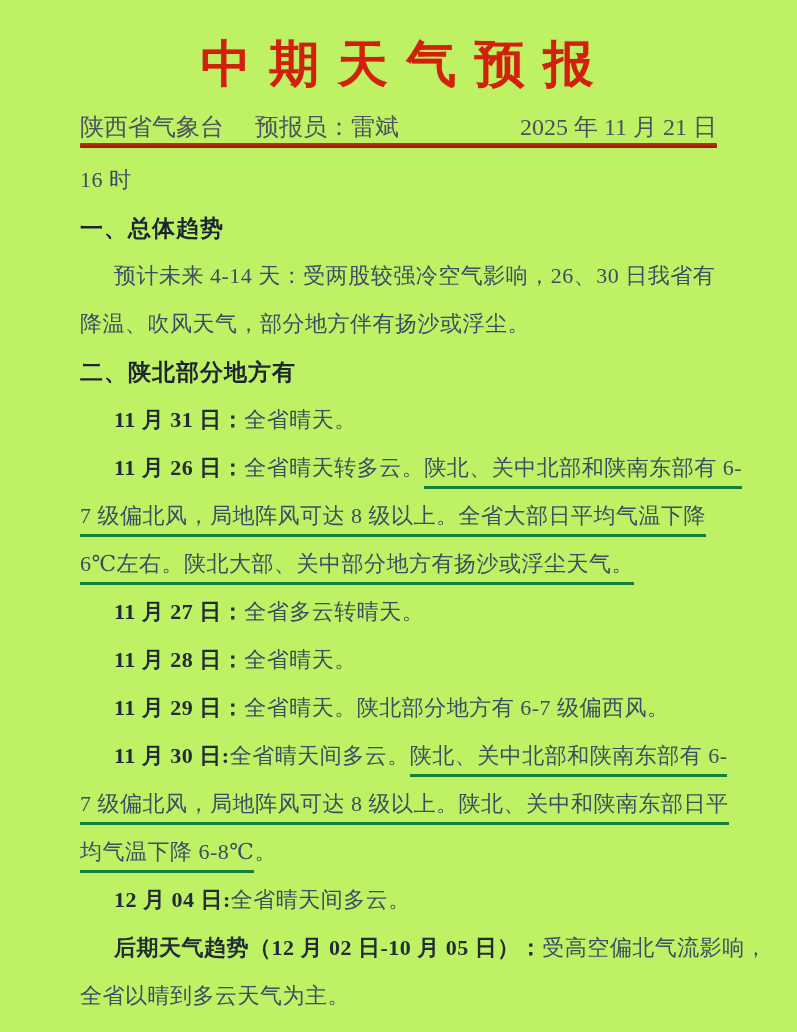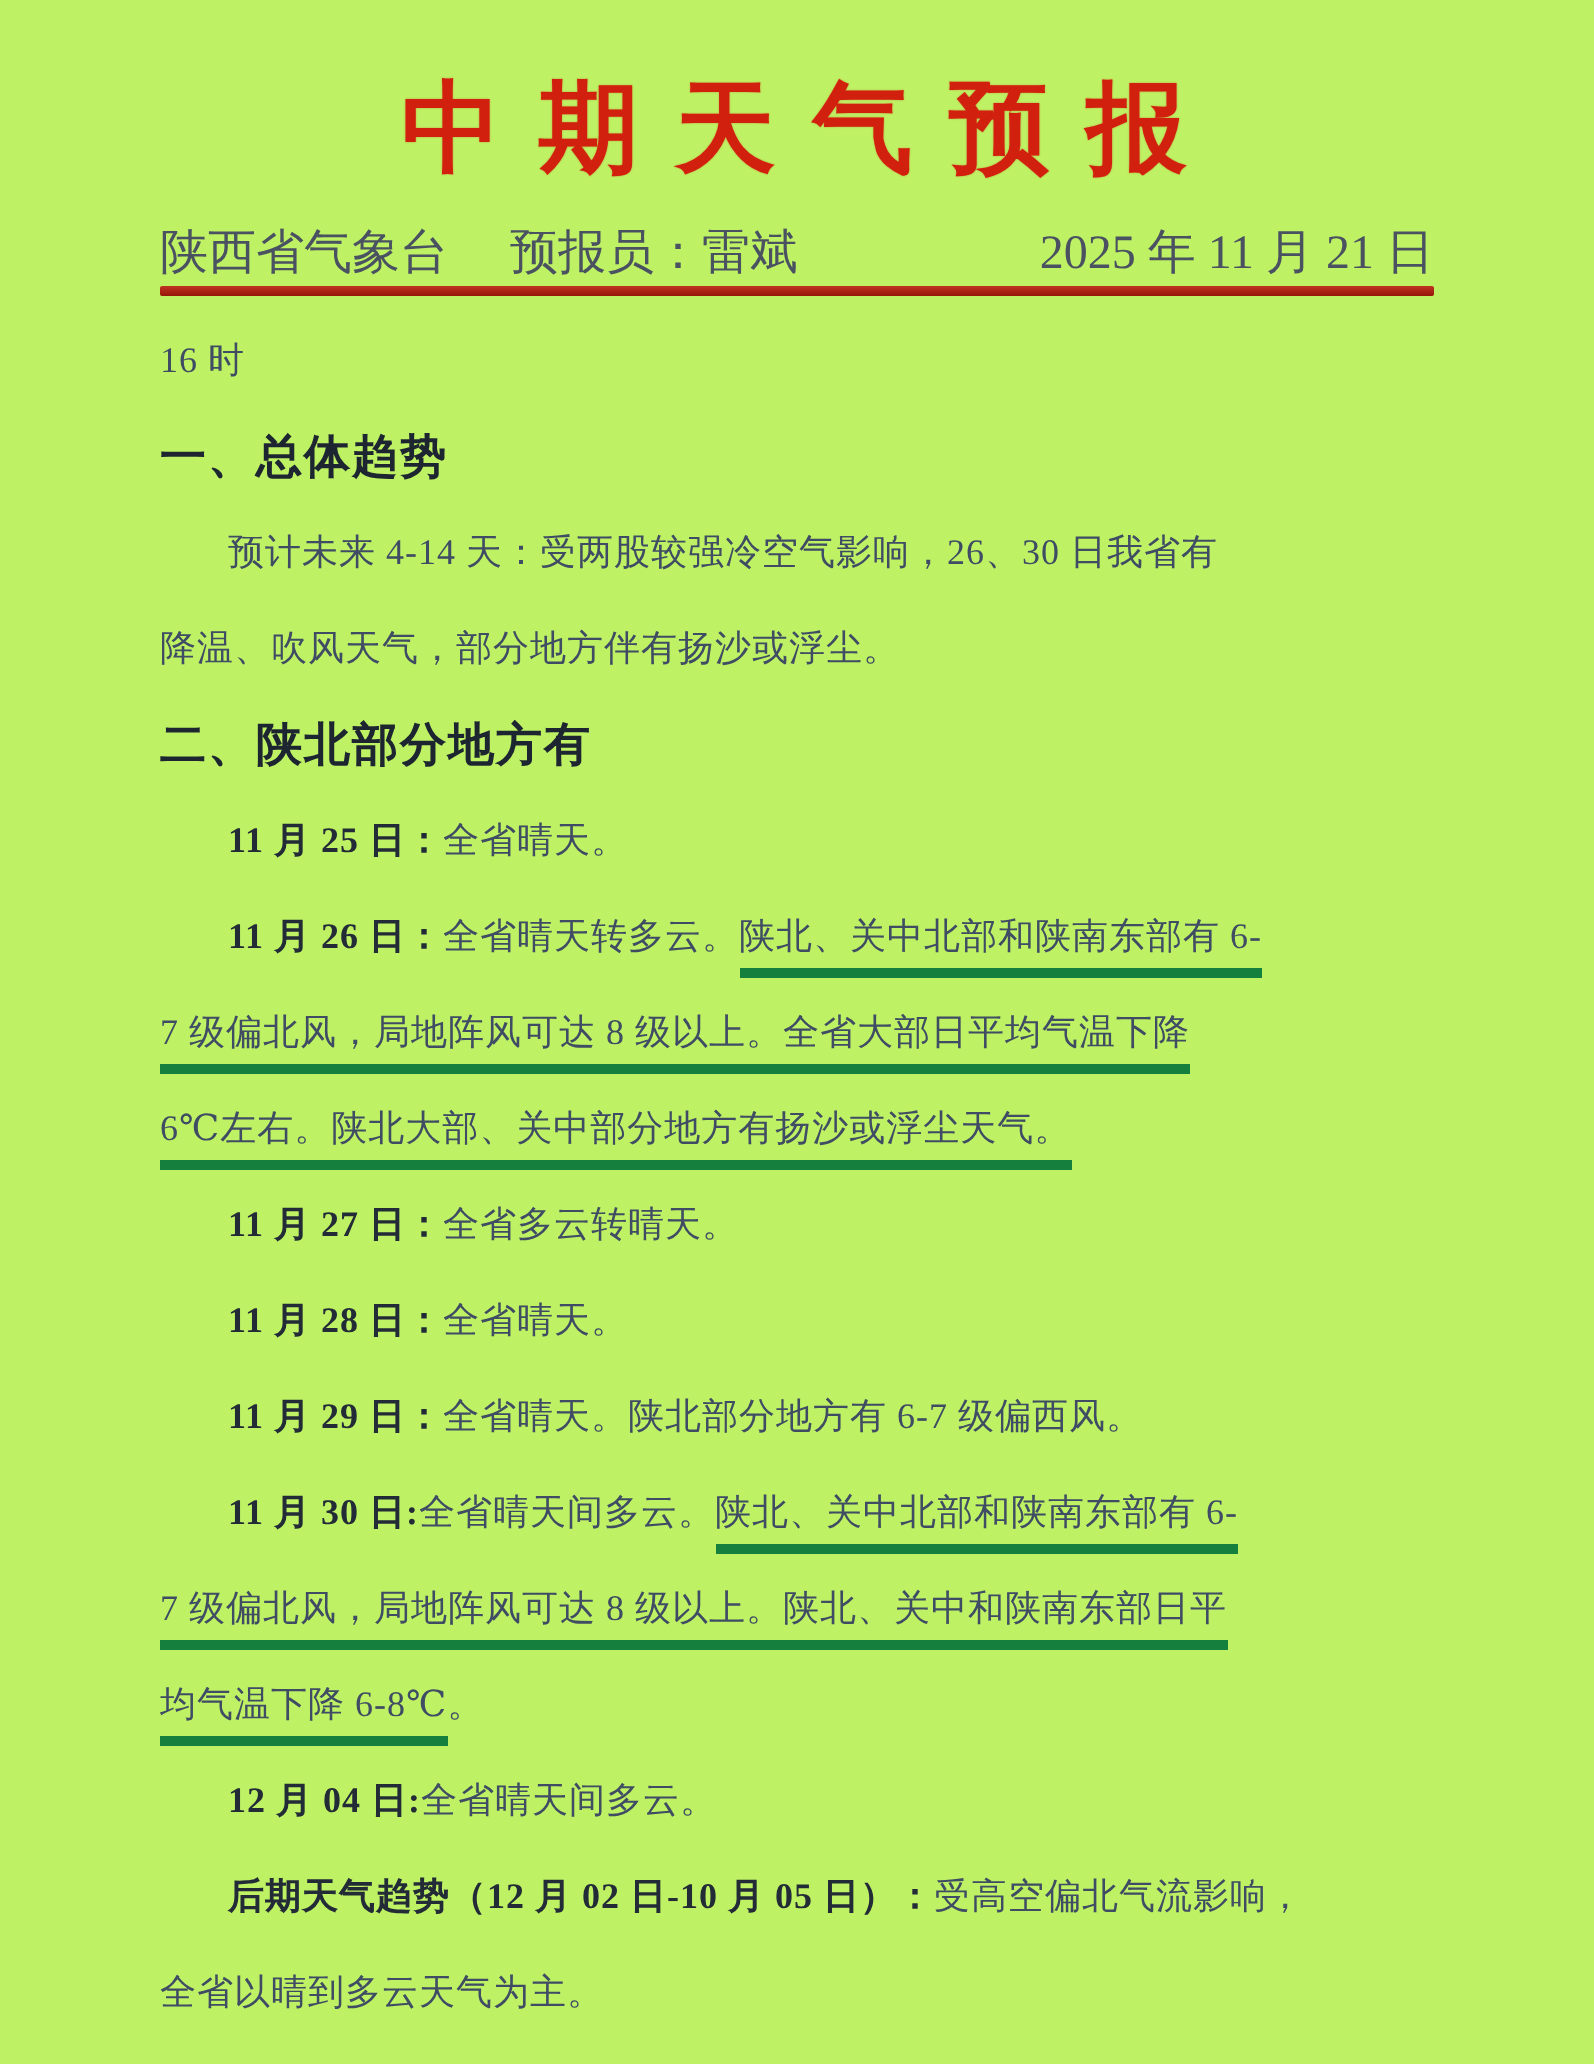--- a/index.html
+++ b/index.html
@@ -38,41 +38,41 @@
   }
   .header-row .mid { margin-right: 90px; }
   .red-rule {
     height: 5px;
     margin-top: 3px;
     background: linear-gradient(#c03322, #951607);
     border-radius: 1px;
   }
   .body-lines { margin-top: 8px; }
   .line {
-    font-size: 18px;
+    font-size: 22px;
     line-height: 48px;
     height: 48px;
     color: #3f4c63;
     white-space: nowrap;
     letter-spacing: 0.5px;
   }
   .indent { padding-left: 34px; }
   .heading {
     font-family: "Liberation Sans", "DejaVu Sans", sans-serif;
     font-weight: bold;
     font-size: 23px;
     color: #1d2530;
     letter-spacing: 1px;
   }
   .date-label {
     font-weight: bold;
     color: #232b37;
   }
   .u-red {
-    border-bottom: 5px solid #15803d;
+    border-bottom: 3px solid #15803d;
     padding-bottom: 6px;
   }
 </style>
 </head>
 <body>
 
 <div class="page">
   <div class="content">
 
     <div class="doc-title">中 期 天 气 预 报</div>
@@ -88,21 +88,21 @@
 
       <div class="line">16 时</div>
 
       <div class="line heading">一、总体趋势</div>
 
       <div class="line indent">预计未来 4-14 天：受两股较强冷空气影响，26、30 日我省有</div>
       <div class="line">降温、吹风天气，部分地方伴有扬沙或浮尘。</div>
 
       <div class="line heading">二、陕北部分地方有</div>
 
-      <div class="line indent"><span class="date-label">11 月 25 日：</span><span>全省晴天。</span></div>
+      <div class="line indent"><span class="date-label">11 月 31 日：</span><span>全省晴天。</span></div>
 
       <div class="line indent"><span class="date-label">11 月 26 日：</span><span>全省晴天转多云。</span><span class="u-red">陕北、关中北部和陕南东部有 6-</span></div>
       <div class="line"><span class="u-red">7 级偏北风，局地阵风可达 8 级以上。全省大部日平均气温下降</span></div>
       <div class="line"><span class="u-red">6℃左右。陕北大部、关中部分地方有扬沙或浮尘天气。</span></div>
 
       <div class="line indent"><span class="date-label">11 月 27 日：</span><span>全省多云转晴天。</span></div>
 
       <div class="line indent"><span class="date-label">11 月 28 日：</span><span>全省晴天。</span></div>
 
       <div class="line indent"><span class="date-label">11 月 29 日：</span><span>全省晴天。陕北部分地方有 6-7 级偏西风。</span></div>

